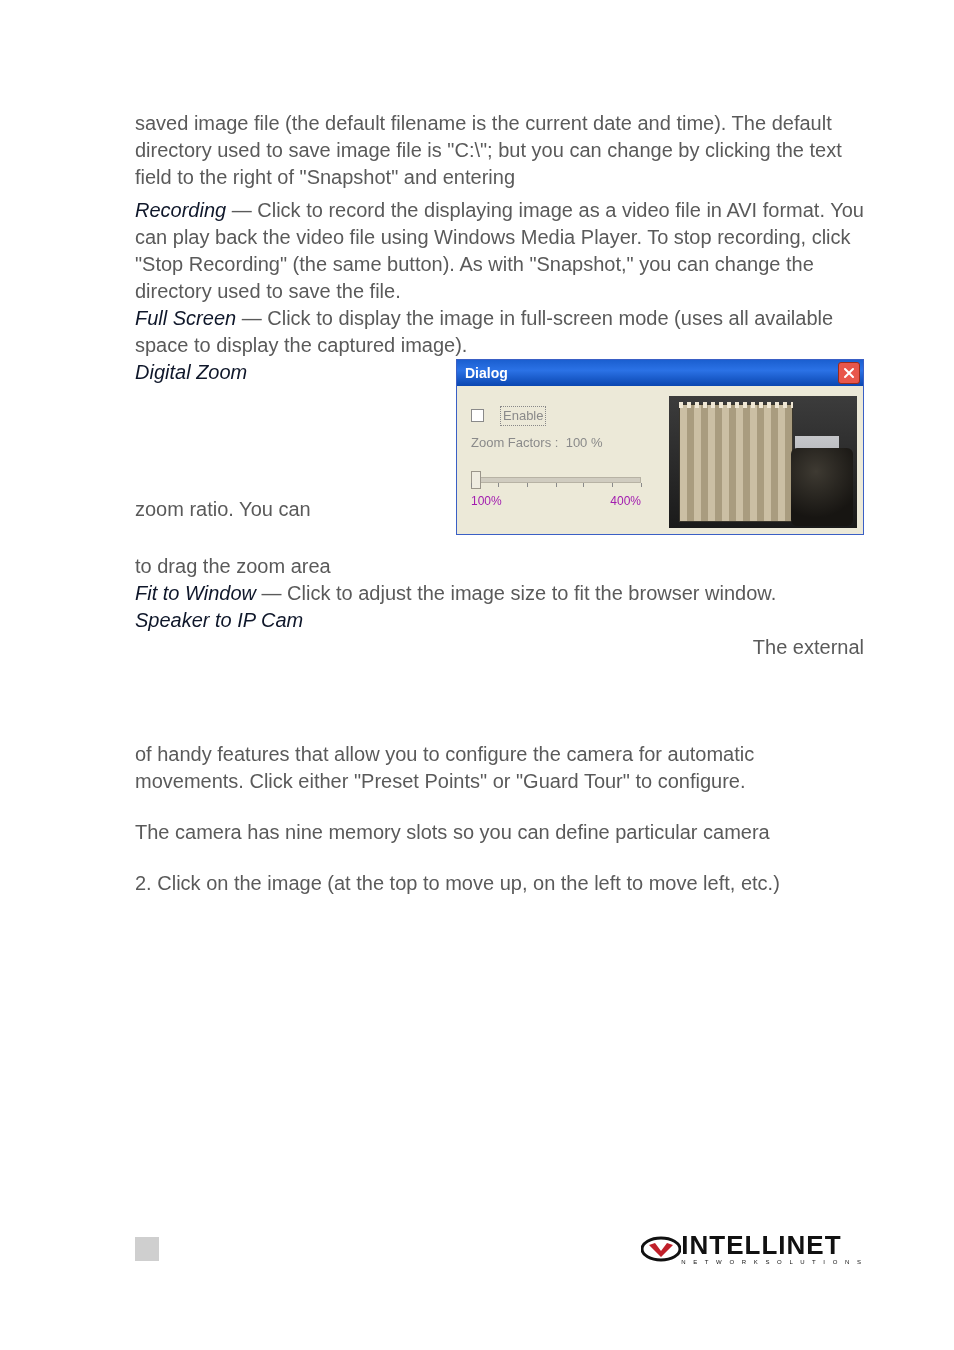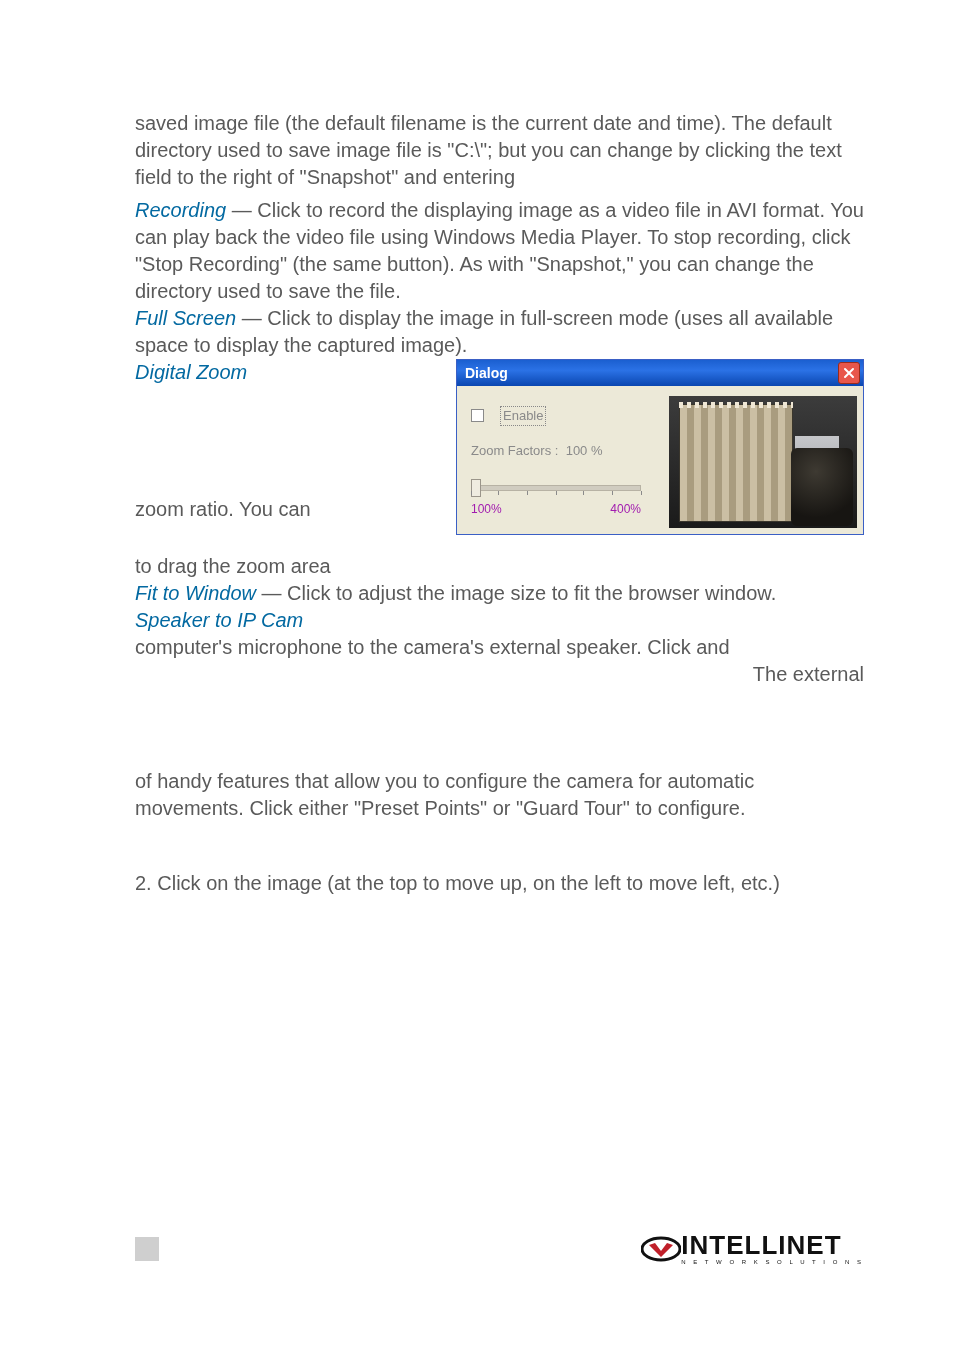--- a/index.html
+++ b/index.html
@@ -17,21 +17,21 @@
     position: relative;
     box-sizing: border-box;
     padding: 110px 90px 50px 135px;
     border-radius: 20px;
   }
   .body-text {
     color: #5a5a5a;
   }
   .italic-term {
     font-style: italic;
-    color: #0369a1;
+    color: #0f172a;
   }
   .indent {
     margin-left: 30px;
     text-indent: 0;
   }
   .para {
     margin: 0;
     padding: 0;
   }
   .float-dialog {
@@ -91,21 +91,21 @@
     height:13px;
     border:1px solid #8a8a8a;
     background:#fff;
     box-sizing:border-box;
   }
   .enable-label {
     border:1px dotted #888;
     padding: 0 2px;
   }
   .zf-row {
-    margin-top: 16px;
+    margin-top: 8px;
   }
   .slider-area {
     margin-top: 22px;
   }
   .slider-track {
     position: relative;
     height: 18px;
     width: 170px;
   }
   .slider-line {
@@ -277,30 +277,30 @@
 
 
   <p class="para body-text">
     <span class="italic-term">Fit to Window</span><span> — Click to adjust the image size to fit the browser window.</span>
   </p>
 
   <p class="para body-text">
     <span class="italic-term">Speaker to IP Cam</span>
   </p>
 
-  <p class="para indent body-text">computer's microphone to the camera's external speaker. Click and</p>
 
   <p class="para body-text" style="text-align:right;">The external</p>
 
   <div style="height:80px;"></div>
 
   <p class="para body-text">of handy features that allow you to configure the camera for automatic movements. Click either "Preset Points" or "Guard Tour" to configure.</p>
 
   <div style="height:24px;"></div>
 
+  <p class="para body-text">The camera has nine memory slots so you can define particular camera</p>
 
   <div style="height:24px;"></div>
 
   <p class="para body-text">
     <span>2.</span>&nbsp;<span>Click on the image (at the top to move up, on the left to move left, etc.)</span>
   </p>
 
   <div class="footer">
     <div class="footer-box"></div>
     <div class="logo">

